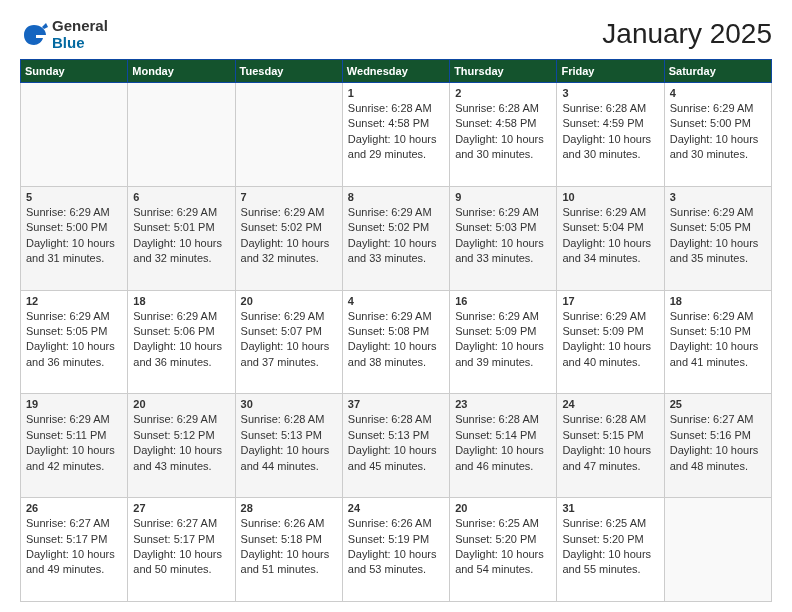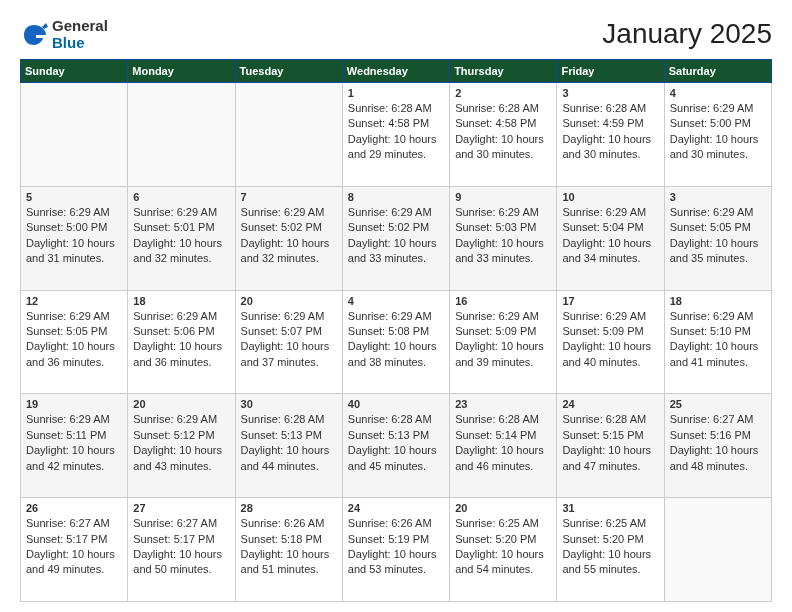--- a/index.html
+++ b/index.html
@@ -279,21 +279,21 @@
 and 43 minutes.</div>
           </td>
           <td>
             <span class="day-num">30</span>
             <div class="cell-text" style="white-space: pre-line;">Sunrise: 6:28 AM
 Sunset: 5:13 PM
 Daylight: 10 hours
 and 44 minutes.</div>
           </td>
           <td>
-            <span class="day-num">40</span>
+            <span class="day-num">37</span>
             <div class="cell-text" style="white-space: pre-line;">Sunrise: 6:28 AM
 Sunset: 5:13 PM
 Daylight: 10 hours
 and 45 minutes.</div>
           </td>
           <td>
             <span class="day-num">23</span>
             <div class="cell-text" style="white-space: pre-line;">Sunrise: 6:28 AM
 Sunset: 5:14 PM
 Daylight: 10 hours

